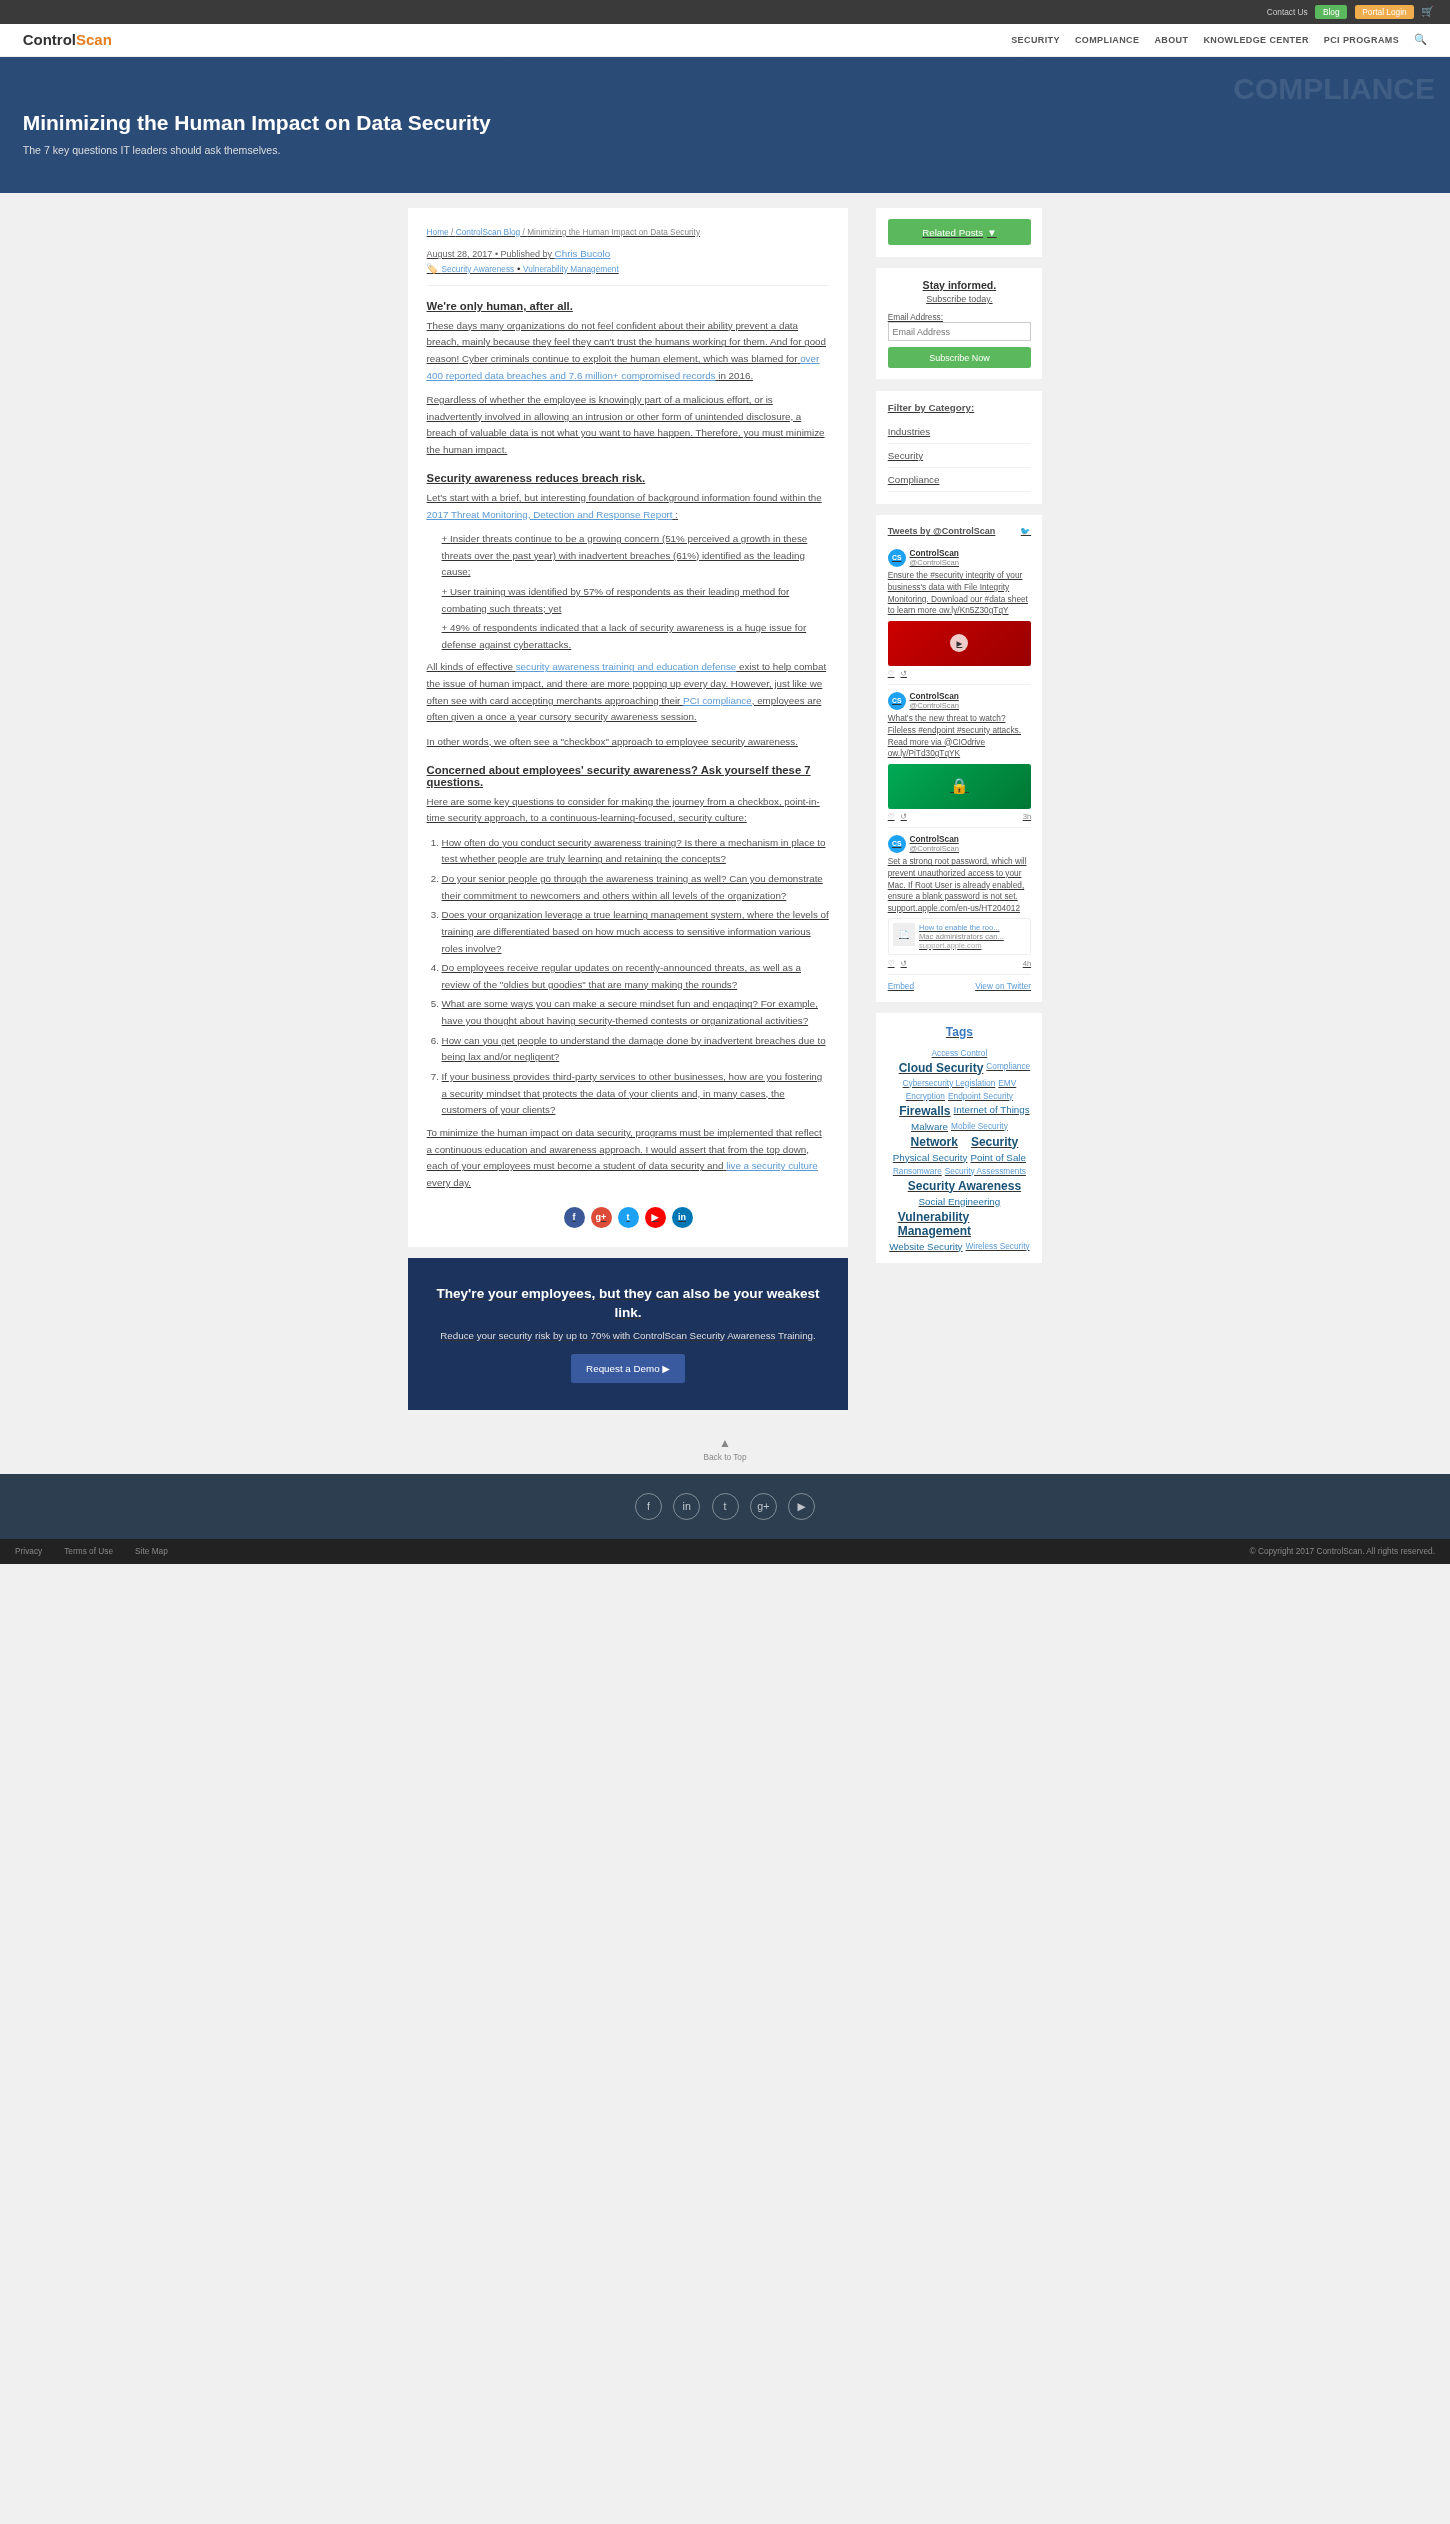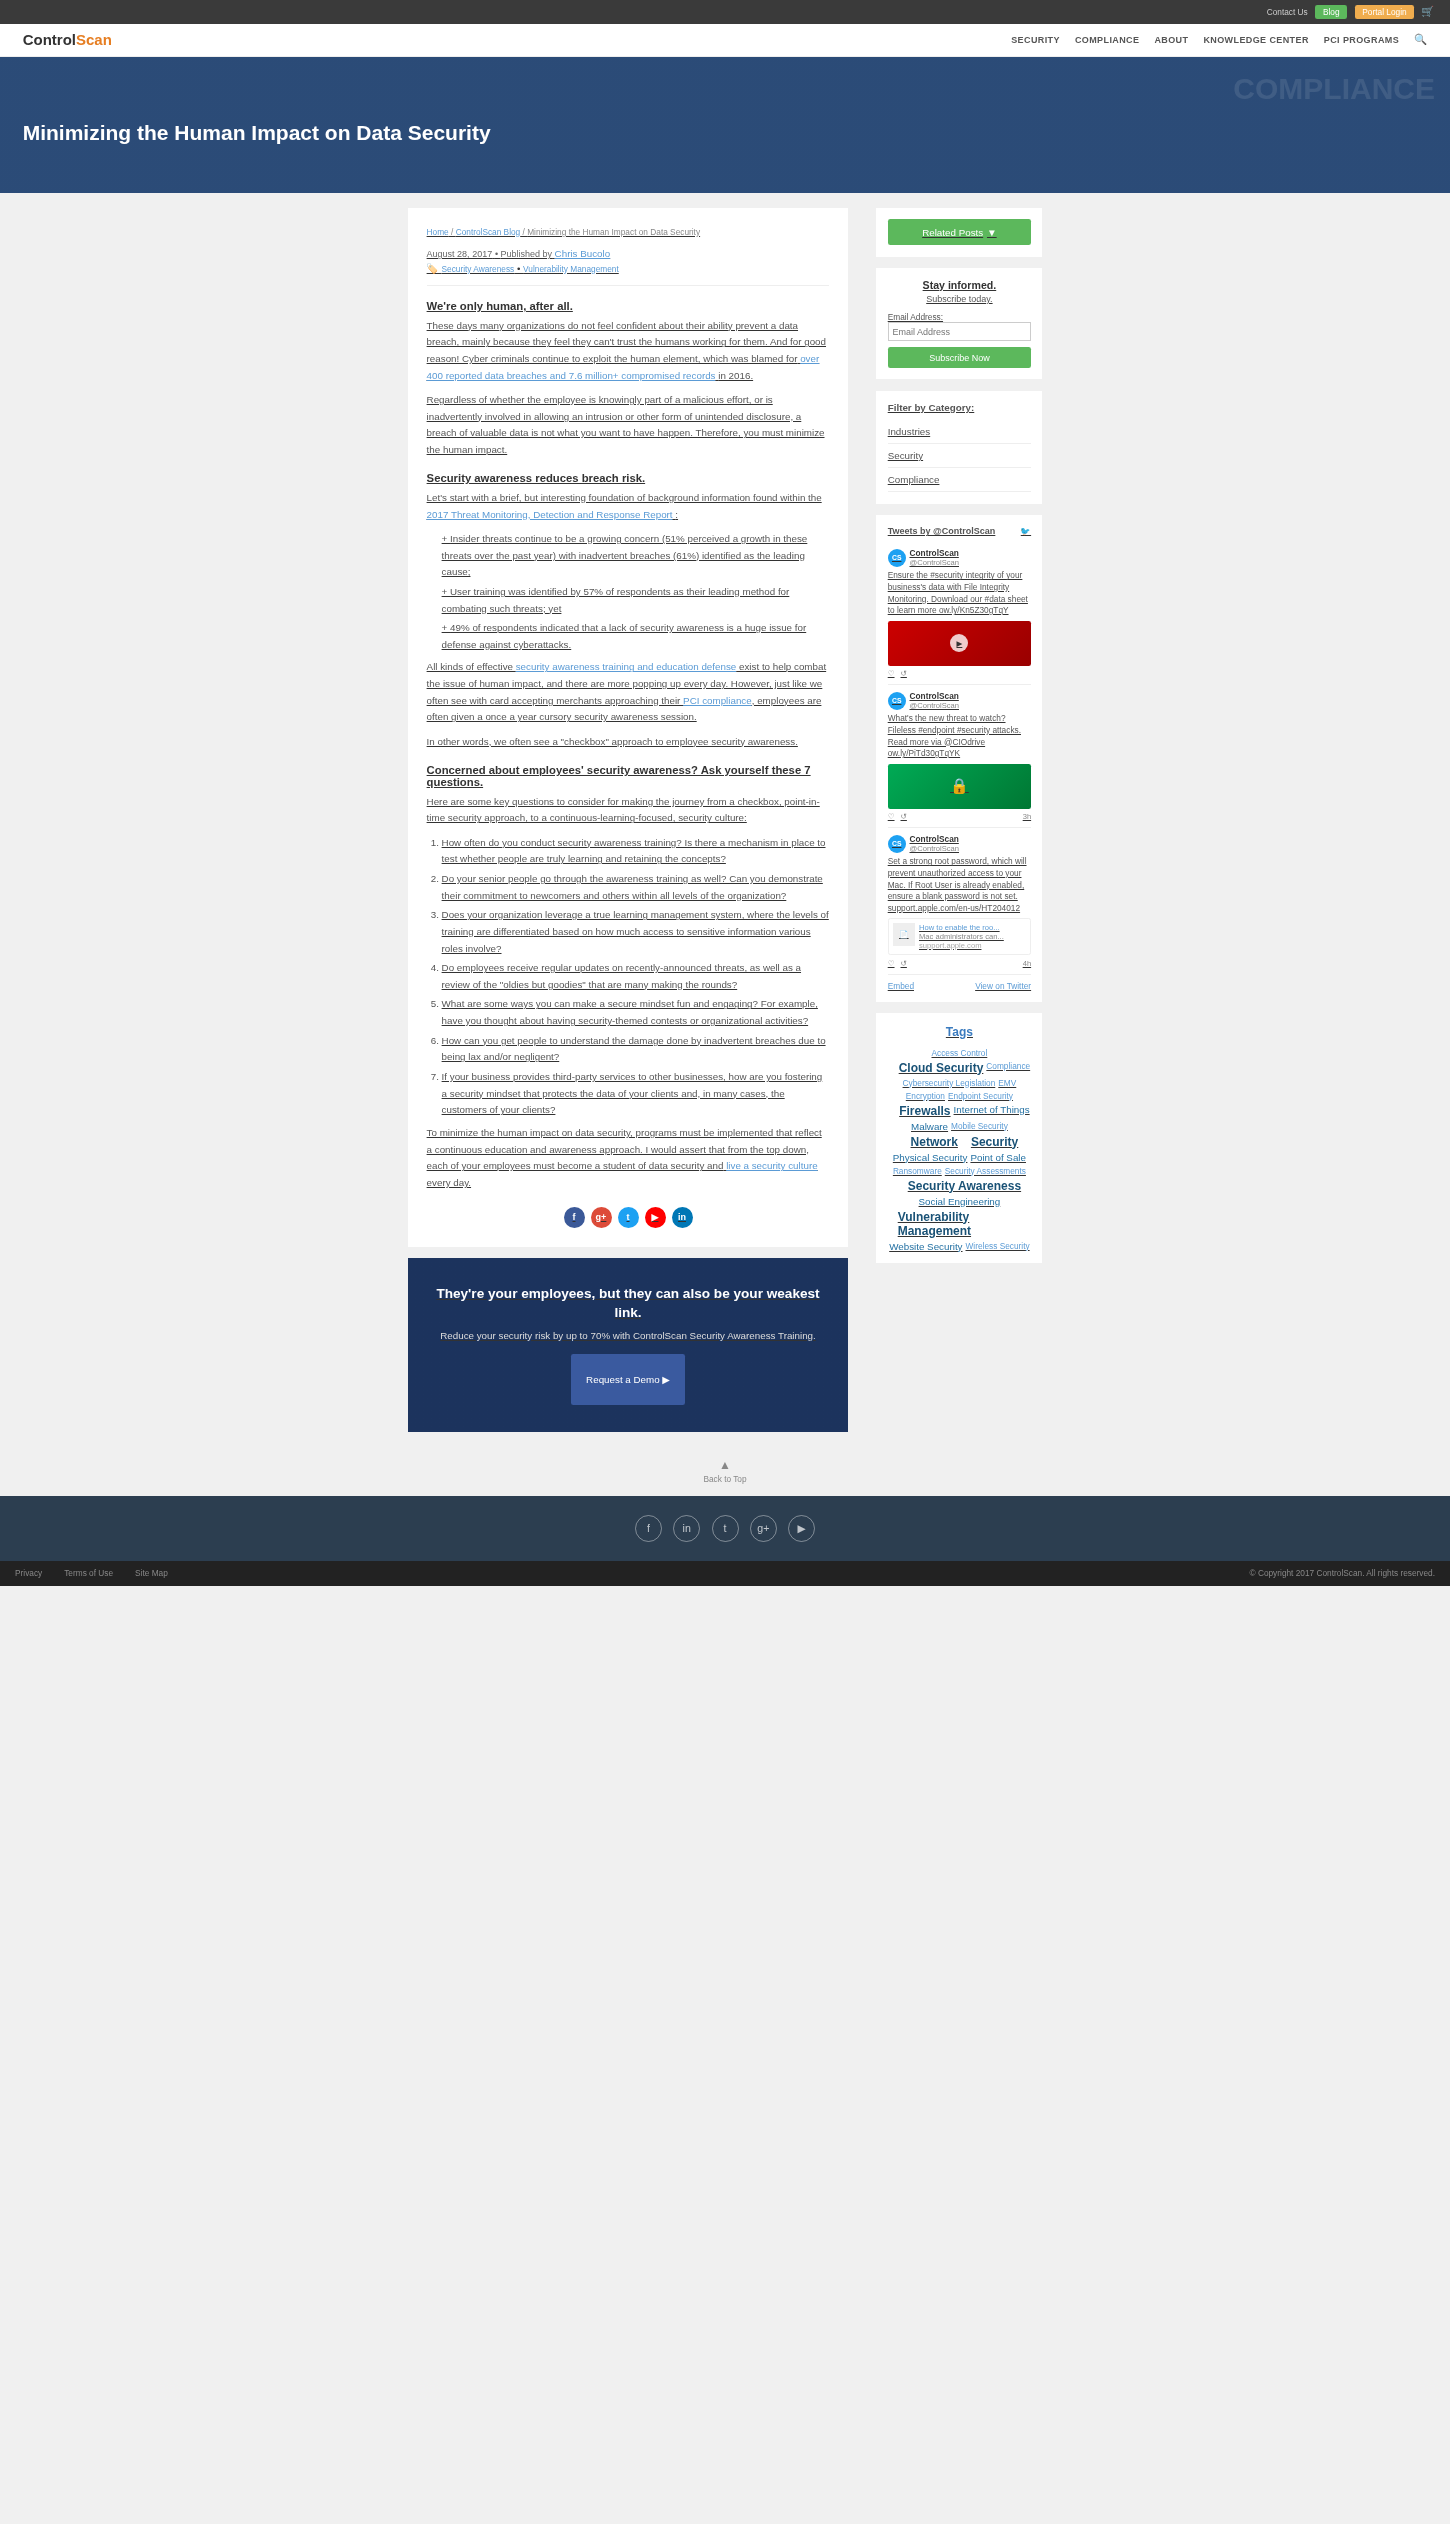--- a/index.html
+++ b/index.html
@@ -53,21 +53,21 @@
     .fb { background: #3b5998; }
     .gp { background: #dd4b39; }
     .tw { background: #1da1f2; }
     .yt { background: #ff0000; }
     .li { background: #0077b5; }
 
     
     .cta-banner { background: linear-gradient(rgba(20,40,80,0.85), rgba(20,40,80,0.85)), #4a6fa5; padding: 26.4px 15px; text-align: center; margin-top: 11.3px; }
     .cta-banner h3 { color: #fff; font-size: 13.6px; font-weight: bold; line-height: 1.4; margin-bottom: 7.6px; }
     .cta-banner p { color: #ddd; font-size: 9.8px; margin-bottom: 13.6px; }
-    .cta-btn { background: #3a5a9f; color: #fff; padding: 20px 15px; border: none; cursor: pointer; font-size: 9.8px; border-radius: 2.3px; text-decoration: none; display: inline-block; }
+    .cta-btn { background: #3a5a9f; color: #fff; padding: 9px 15px; border: none; cursor: pointer; font-size: 9.8px; border-radius: 2.3px; text-decoration: none; display: inline-block; }
     .cta-btn::after { content: " ▶"; }
 
     
     .sidebar { width: 166px; flex-shrink: 0; }
     .sidebar-card { background: #fff; padding: 11.3px; margin-bottom: 11.3px; }
     .related-posts-btn { background: #5cb85c; color: #fff; width: 100%; padding: 7.6px; border: none; cursor: pointer; font-size: 9.8px; border-radius: 2.3px; display: flex; align-items: center; justify-content: center; gap: 3.8px; }
     .subscribe-card { text-align: center; }
     .subscribe-card h4 { font-size: 10.6px; color: #333; font-weight: bold; margin-bottom: 3px; }
     .subscribe-card p { font-size: 9px; color: #555; margin-bottom: 7.6px; }
     .subscribe-card label { font-size: 8.3px; color: #555; display: block; text-align: left; margin-bottom: 0; }
@@ -133,20 +133,21 @@
     <a href="#">ABOUT</a>
     <a href="#">KNOWLEDGE CENTER</a>
     <a href="#">PCI PROGRAMS</a>
     <span class="search-icon">🔍</span>
   </nav>
 </div>
 
 <div class="hero">
   <span class="hero-overlay-text">compliance</span>
   <h1>Minimizing the Human Impact on Data Security</h1>
+  <p>The 7 key questions IT leaders should ask themselves.</p>
 </div>
 
 <div class="main-container">
 
   <div style="flex:1;">
     <div class="article-area">
 
       <div class="breadcrumb">
         <a href="#">Home</a> /
         <a href="#">ControlScan Blog</a> /

